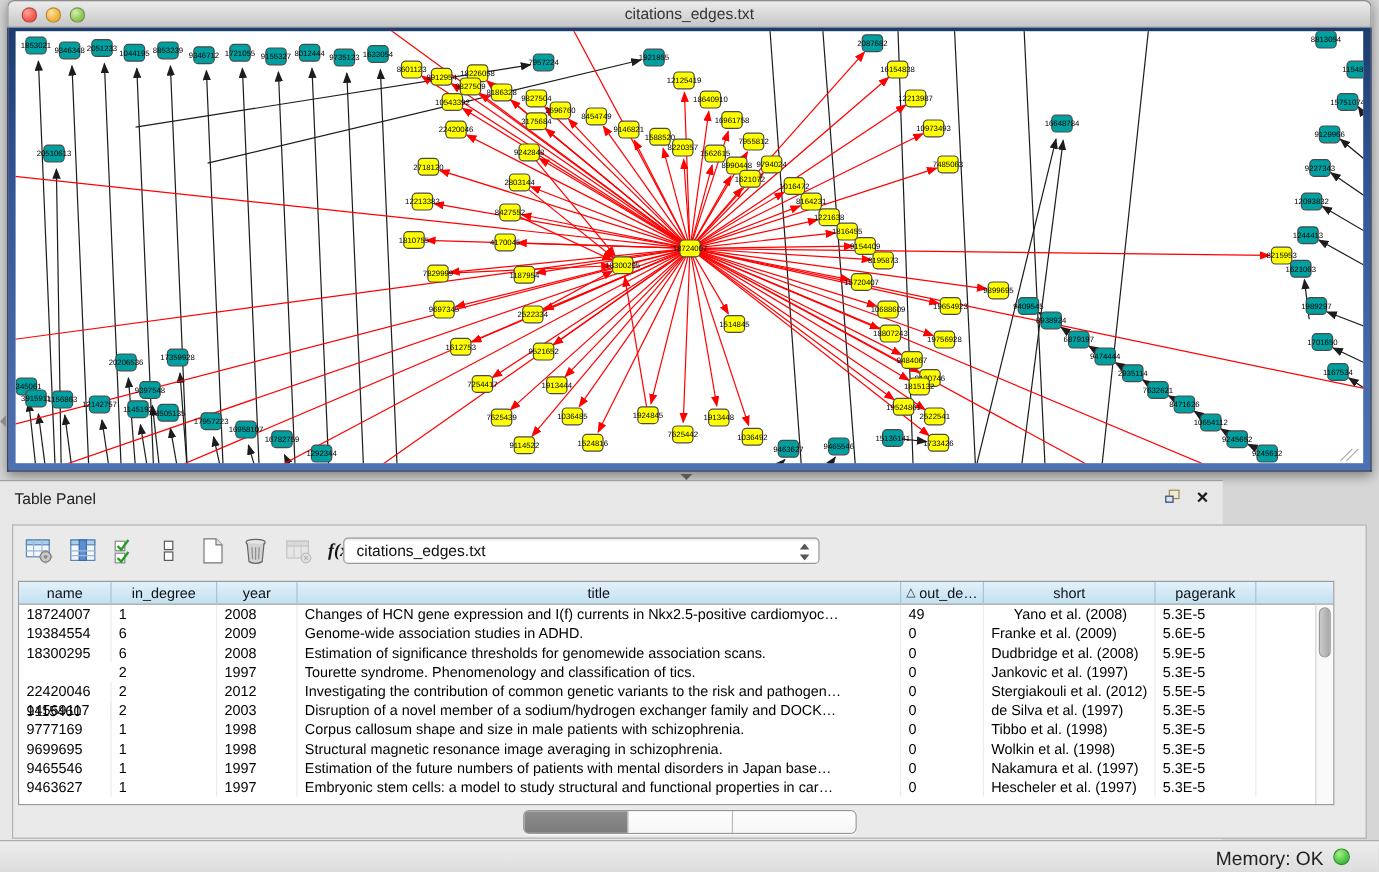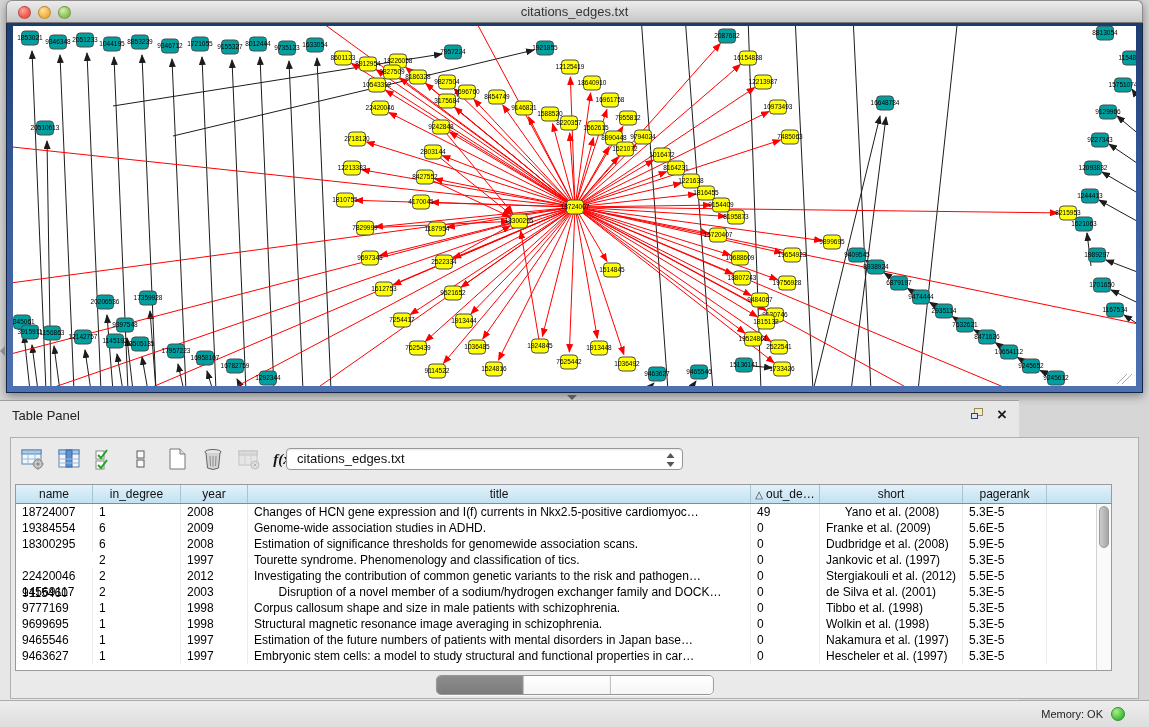--- a/index.html
+++ b/index.html
@@ -76,21 +76,21 @@
     display:flex; border:1px solid #969696; border-radius:5px; overflow:hidden; font-size:12px;
     box-shadow:0 1px 0 rgba(255,255,255,.7); }
   .tab { padding:16px 13px; line-height:19px; background:linear-gradient(#ffffff,#eeeeee);
     color:#1a1a1a; border-right:1px solid #b8b8b8; }
   .tab:last-child { border-right:none; }
   .tab.active { background:linear-gradient(#8d8d8d,#6e6e6e); color:#ededed; }
 
   
   #status-bar { position:absolute; left:0; bottom:0; width:1149px; height:27px;
     background:linear-gradient(#ededed,#dddddd); border-top:1px solid #ababab; }
-  .mem-label { position:absolute; right:46px; top:7px; font-size:11px; color:#222; }
+  .mem-label { position:absolute; right:46px; top:7px; font-size:16px; color:#222; }
   .mem-dot { position:absolute; right:24px; top:6px; width:14px; height:14px; border-radius:50%;
     background:radial-gradient(circle at 35% 30%, #a9ef82, #3fbb3f 70%); border:1px solid #2f8f2f; }
 </style>
 </head>
 <body>
 
 <div id="graph-window">
   <div class="titlebar">
     <div class="traffic">
       <div class="light red"></div>
@@ -920,23 +920,23 @@
             <div class="td" style="width: 67px;">2012</div>
             <div class="td" style="width: 503px;">Investigating the contribution of common genetic variants to the risk and pathogen…</div>
             <div class="td" style="width: 69px;">0</div>
             <div class="td" style="width: 143px;">Stergiakouli et al. (2012)</div>
             <div class="td" style="width: 84px;">5.5E-5</div>
           </div>
           <div class="trow">
             <div class="td" style="width: 77px;">14569117</div>
             <div class="td" style="width: 88px;">2</div>
             <div class="td" style="width: 67px;">2003</div>
-            <div class="td" style="width: 503px; text-align: center;">Disruption of a novel member of a sodium/hydrogen exchanger family and DOCK…</div>
+            <div class="td" style="width: 503px;">Disruption of a novel member of a sodium/hydrogen exchanger family and DOCK…</div>
             <div class="td" style="width: 69px;">0</div>
-            <div class="td" style="width: 143px;">de Silva et al. (2001)</div>
+            <div class="td" style="width: 143px;">de Silva et al. (1997)</div>
             <div class="td" style="width: 84px;">5.3E-5</div>
           </div>
           <div class="trow">
             <div class="td" style="width: 77px;">9777169</div>
             <div class="td" style="width: 88px;">1</div>
             <div class="td" style="width: 67px;">1998</div>
             <div class="td" style="width: 503px;">Corpus callosum shape and size in male patients with schizophrenia.</div>
             <div class="td" style="width: 69px;">0</div>
             <div class="td" style="width: 143px;">Tibbo et al. (1998)</div>
             <div class="td" style="width: 84px;">5.3E-5</div>

